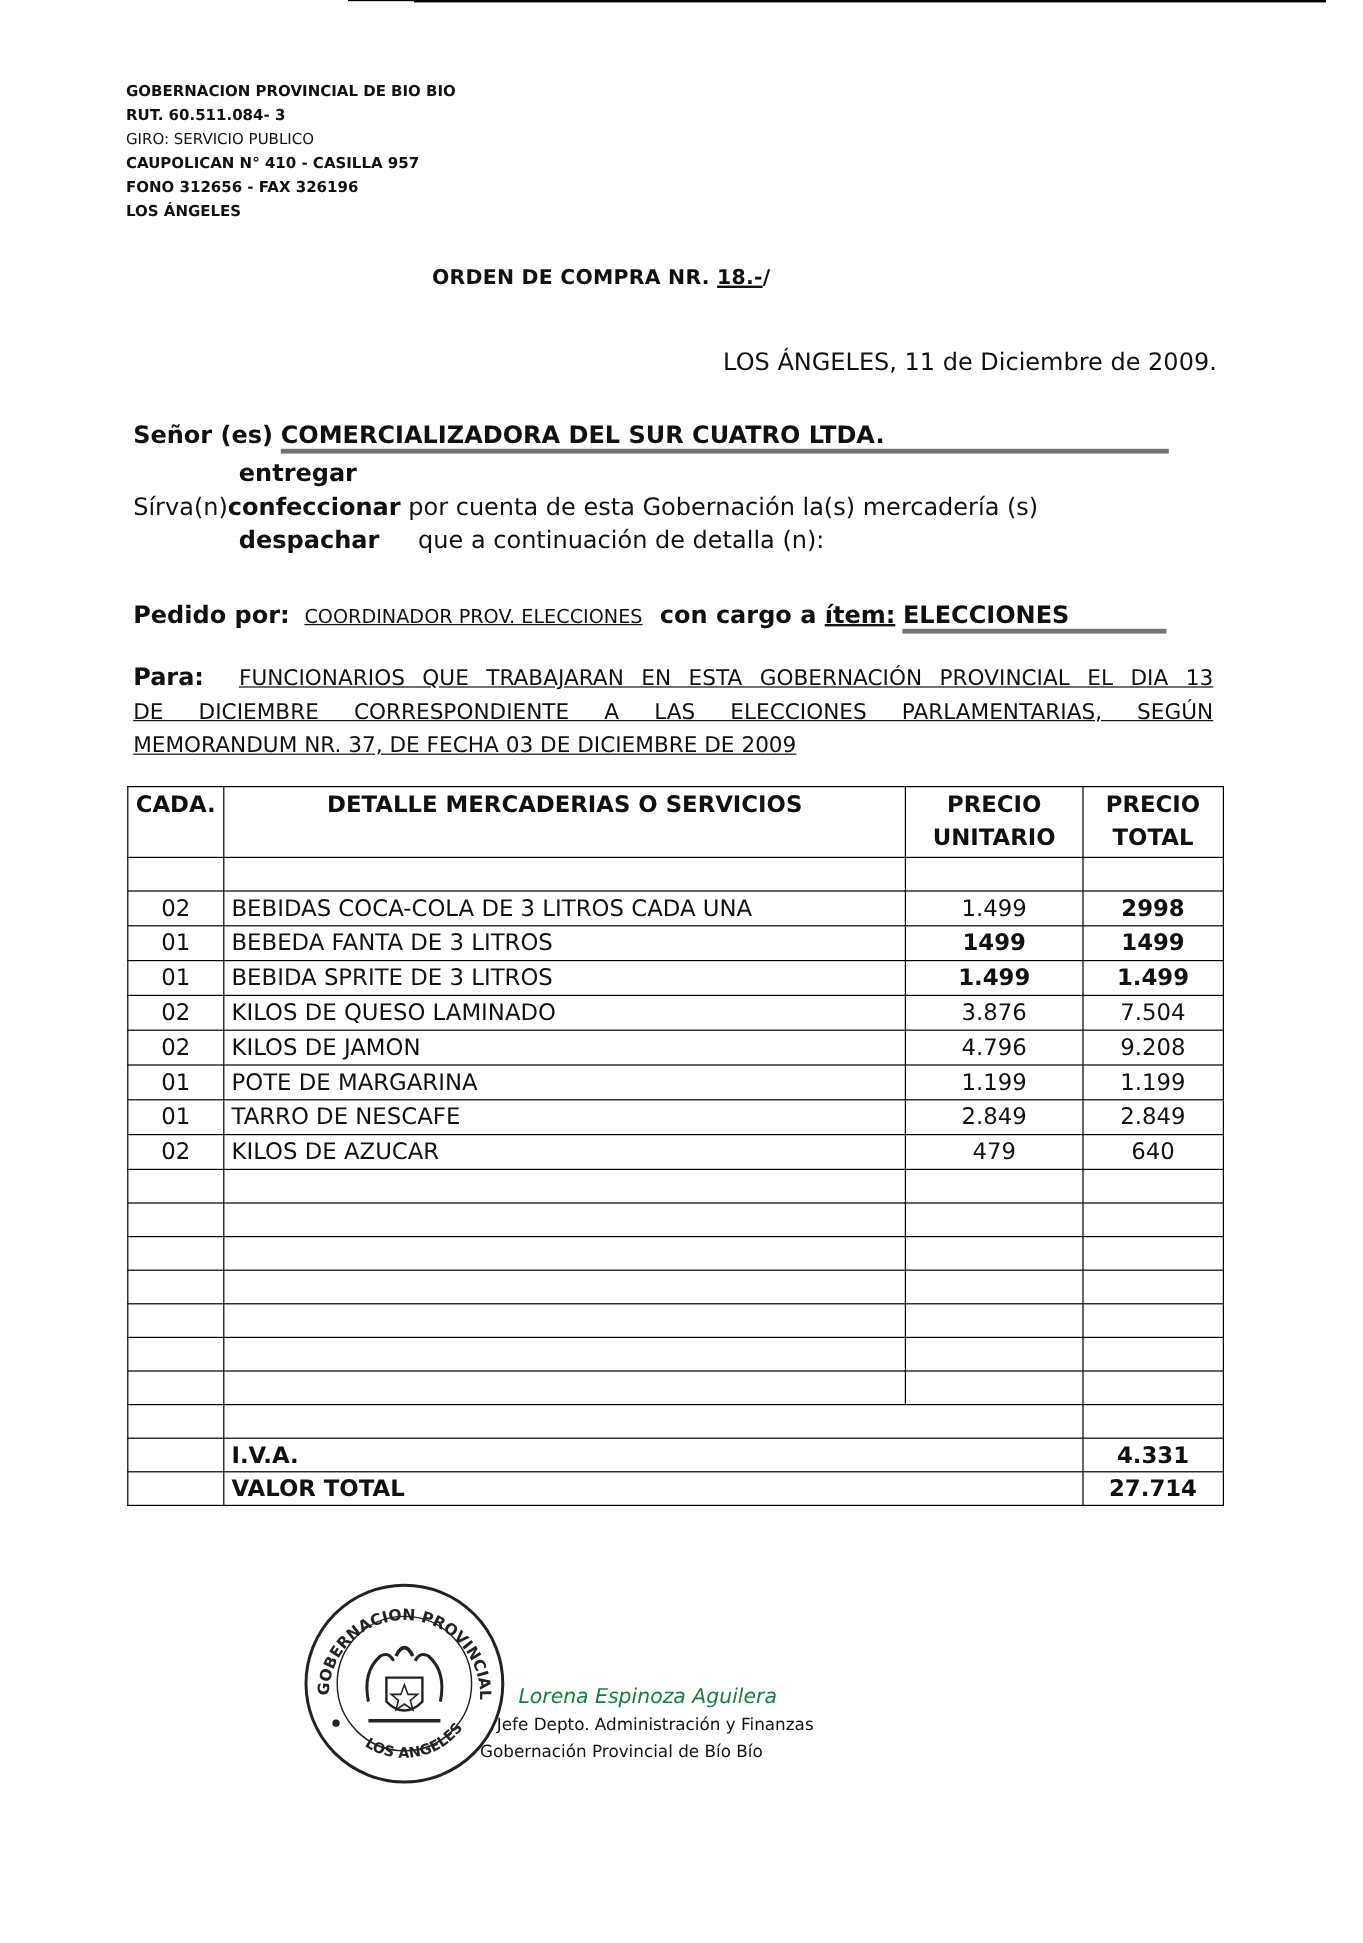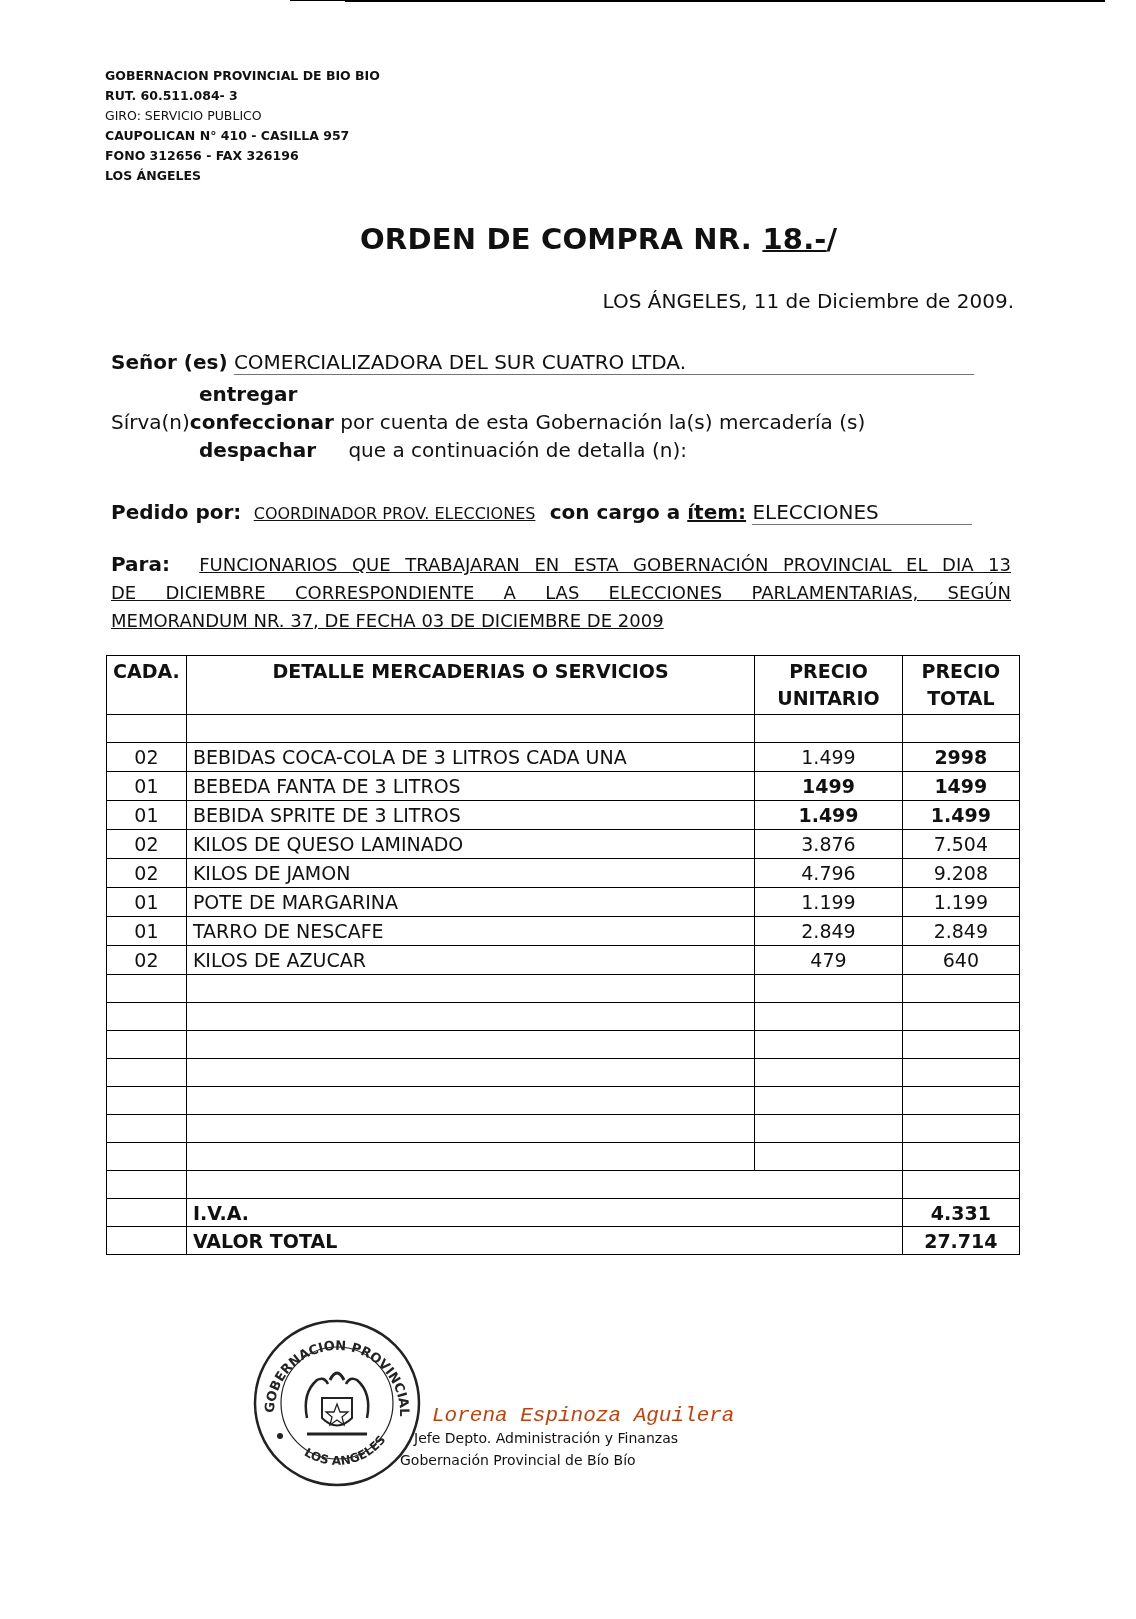--- a/index.html
+++ b/index.html
@@ -3,49 +3,49 @@
 <meta charset="utf-8">
 <style>
   html, body { margin:0; padding:0; background:#fff; }
   body { width:1136px; height:1619px; position:relative; overflow:hidden; font-family:"DejaVu Sans", sans-serif; color:#111; }
   .topline { position:absolute; top:0; left:345px; width:760px; height:2px; background:#000; }
   .topline2 { position:absolute; top:0; left:290px; width:55px; height:1px; background:#000; }
 
   .header { position:absolute; left:105px; top:66px; width:330px; font-size:12.5px; line-height:20px; }
   .header .b { font-weight:bold; }
 
-  .title { position:absolute; left:360px; top:222px; font-size:29px; font-weight:bold; letter-spacing:0.2px; }
+  .title { position:absolute; left:360px; top:222px; font-size:17px; font-weight:bold; letter-spacing:0.2px; }
   .title .num { text-decoration:underline; text-decoration-thickness:2px; }
 
   .date { position:absolute; right:122px; top:289px; font-size:20px; }
 
   .line { position:absolute; left:111px; font-size:20px; white-space:nowrap; }
   .bold { font-weight:bold; }
   .u { text-decoration:underline; }
-  .fill { display:inline-block; border-bottom:1px solid #737373; }
+  .fill { display:inline-block; border-bottom:4px solid #737373;font-weight:bold; }
 
   .para { position:absolute; left:111px; top:550px; width:900px; font-size:18px; line-height:28px; }
   .para .lbl { font-weight:bold; font-size:20px; }
   .para .txt { text-decoration:underline; }
   .justify { text-align:justify; text-align-last:justify; display:block; }
 
   table.items { position:absolute; left:106px; top:655px; width:914px; border-collapse:collapse; font-size:19px; }
   table.items td, table.items th { border:1px solid #000; padding:0 6px; height:28px; }
   table.items th { font-weight:bold; font-size:19px; height:56px; vertical-align:top; padding-top:2px; line-height:27px; }
   .c-cant { width:66px; text-align:center; }
   .c-det { width:554px; text-align:left; }
   .c-pu { width:134px; text-align:center; }
   .c-pt { width:104px; text-align:center; }
   table.items td.bolder { font-weight:bold;margin-top:36px; }
   tr.blank td { height:27px; }
   tr.sum td { height:27px; font-weight:bold; }
 
   .stamp { position:absolute; left:252px; top:1318px; width:170px; height:170px; }
   .sig { position:absolute; left:410px; font-size:14px; white-space:nowrap; }
-  .sig.name { top:1404px; font-style:italic; font-size:21px; color:#c2410c; left:432px;font-family:Liberation Mono, monospace; }
+  .sig.name { top:1404px; font-style:italic; font-size:17px; color:#15803d; left:432px; }
   .sig.role { top:1430px; left:414px; }
   .sig.org { top:1452px; left:400px; }
 </style>
 </head>
 <body>
 
 <div class="topline2"></div>
 <div class="topline"></div>
 
 <div class="header">

